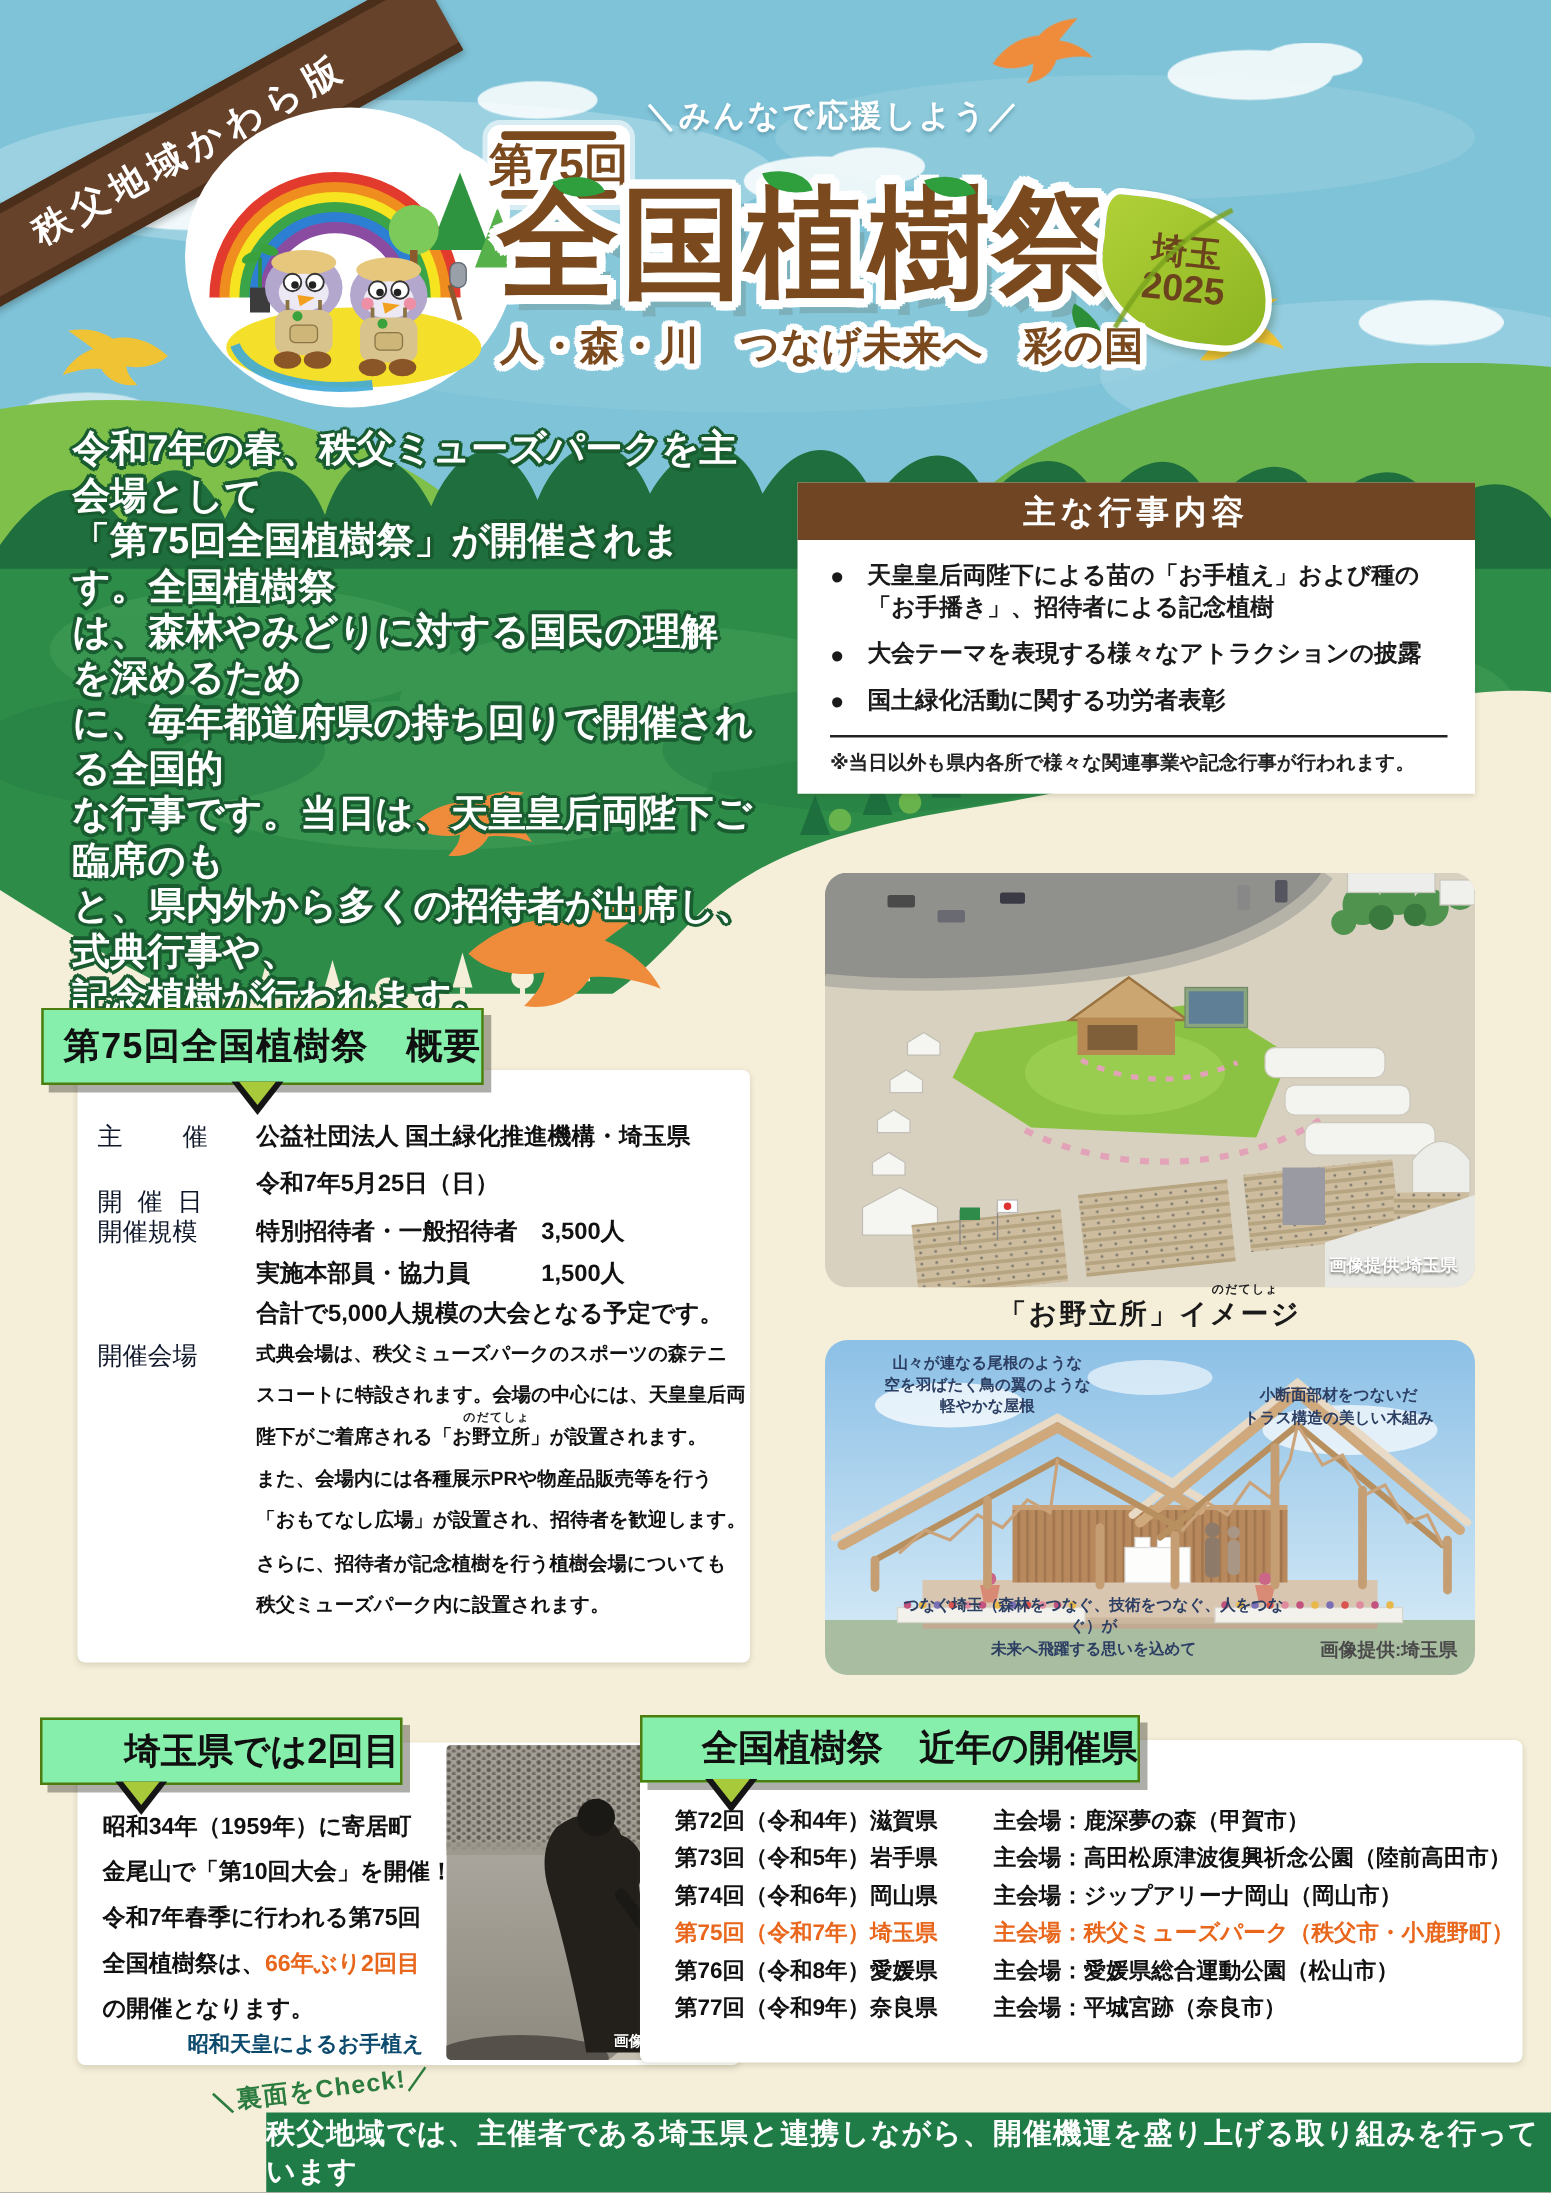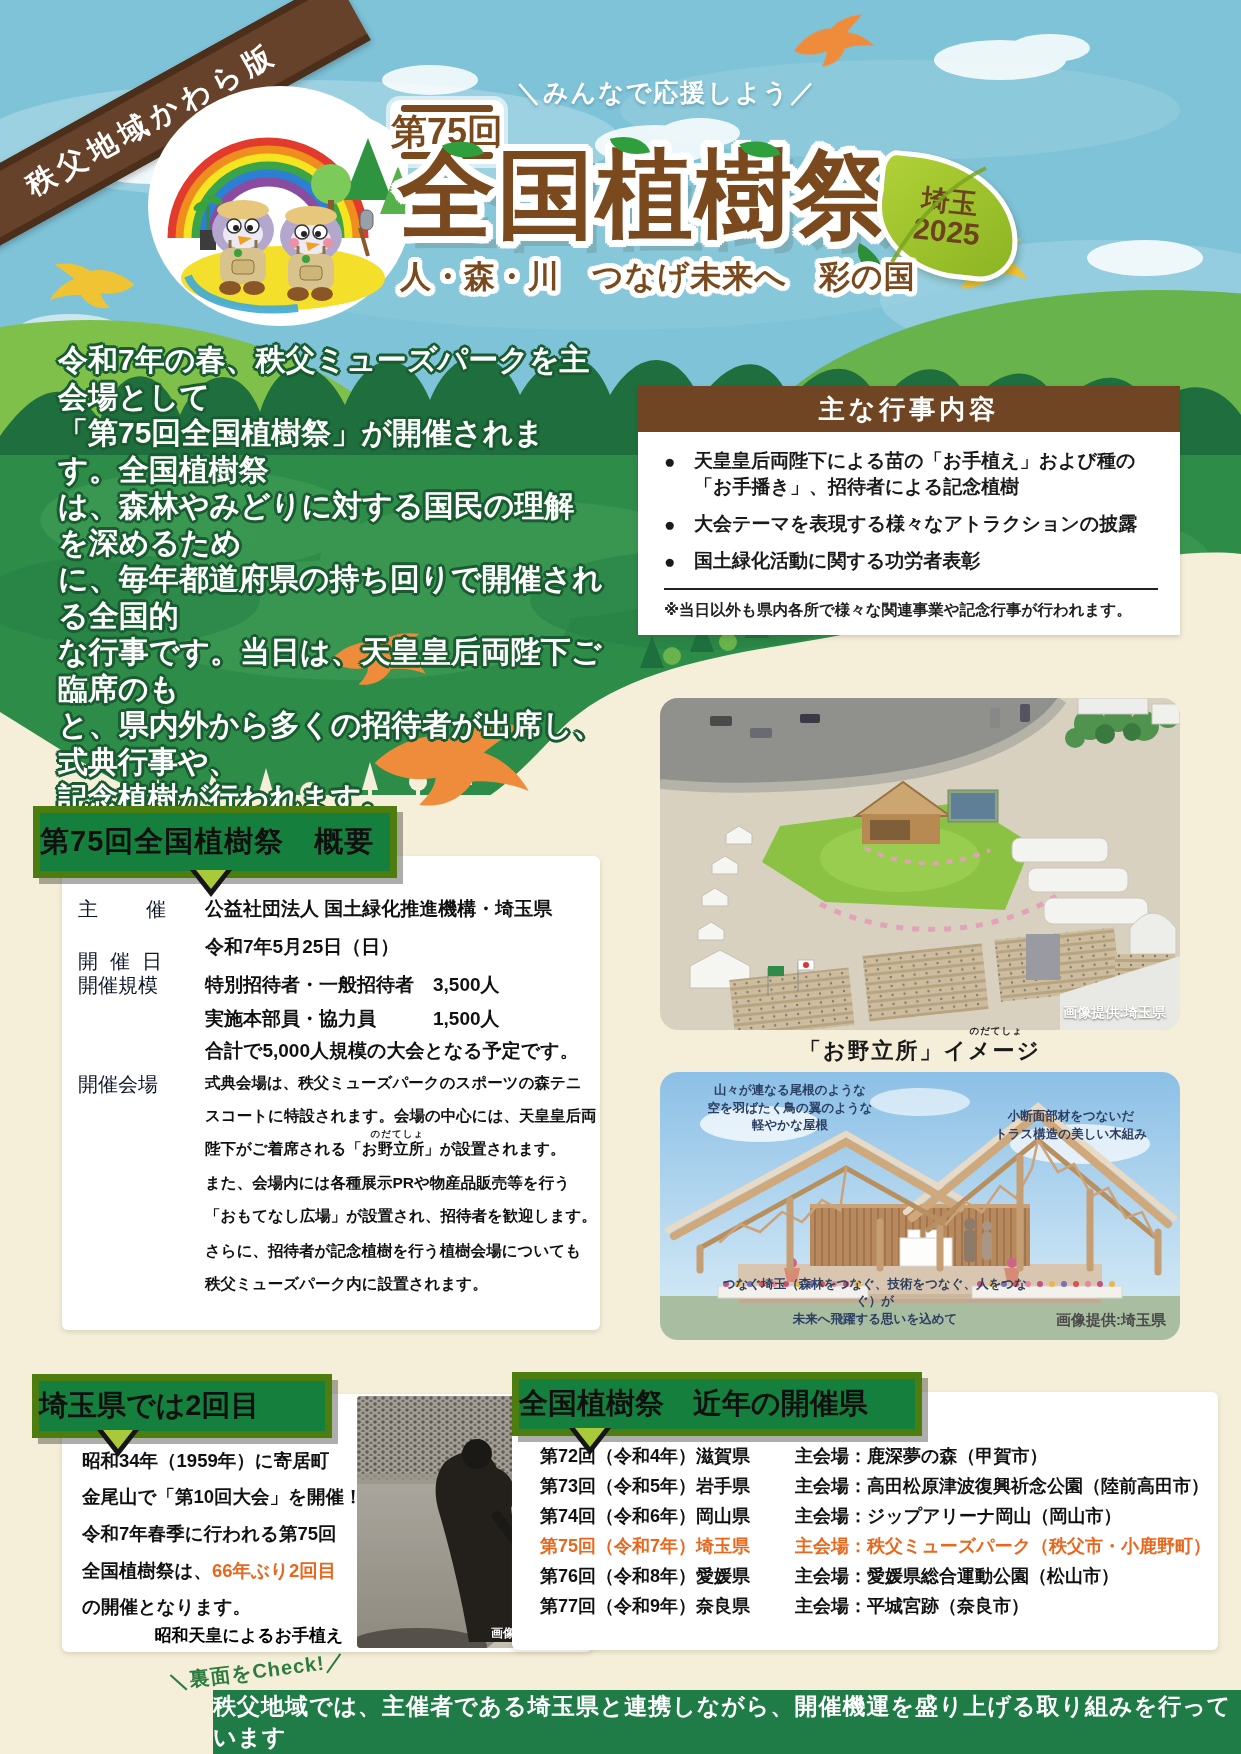--- a/index.html
+++ b/index.html
@@ -75,23 +75,23 @@
   
   .photo-frame{position:absolute;z-index:3;overflow:hidden;border-radius:18px;}
   
   .anno{position:absolute;z-index:5;color:#2c3f63;font-size:12.5px;font-weight:bold;
     line-height:1.4;text-align:center;}
   
   .rubybase{position:relative;display:inline-block;}
   .rt{position:absolute;top:-11px;left:0;width:100%;text-align:right;font-size:9.5px;
     letter-spacing:1px;font-weight:bold;color:#222;}
   
-  .tag{position:absolute;z-index:4;background:#15803d;border:7px solid #4d7c0f;
+  .tag{position:absolute;z-index:4;background:#86efac;border:2px solid #4d7c0f;
     box-shadow:6px 6px 0 rgba(50,50,40,.4);display:flex;align-items:center;
-    justify-content:flex-start;}
+    justify-content:flex-end;}
   .tag span{font-weight:bold;color:#101010;}
   .tail{position:absolute;top:100%;margin-top:-1px;width:42px;height:27px;}
   .tail .o{position:absolute;inset:0;background:#151515;clip-path:polygon(0 0,100% 0,50% 100%);}
   .tail .i{position:absolute;left:6px;top:0;width:30px;height:19px;background:#a8c93a;
     clip-path:polygon(0 0,100% 0,50% 100%);}
   
   .panel{position:absolute;z-index:3;background:#fff;border-radius:6px;
     box-shadow:0 2px 5px rgba(80,70,40,.18);}
   
   .ov-label{position:absolute;left:16px;font-size:20px;font-weight:normal;color:#0f172a;
@@ -571,21 +571,21 @@
       <circle cx="120" cy="58" r="15" fill="#1b1916"></circle>
       <path d="M140,120 L170,160" stroke="#1b1916" stroke-width="10" stroke-linecap="round"></path>
       <line x1="168" y1="150" x2="186" y2="176" stroke="#cfc9bd" stroke-width="5"></line>
       <rect x="182" y="172" width="10" height="14" fill="#d8d2c6" transform="rotate(30 187 179)"></rect>
       <path d="M158,196 C162,180 172,172 184,168" fill="none" stroke="#14120f" stroke-width="3"></path>
       <circle cx="184" cy="166" r="4" fill="#1d1b17"></circle>
         <circle cx="176" cy="172" r="4" fill="#1d1b17"></circle>
     </svg>
     <div class="credit" style="right:8px;bottom:6px;color:#fff;font-size:12px;text-shadow:0 1px 2px rgba(0,0,0,.6)">画像提供:埼玉県</div>
   </div>
-  <div class="abs b" style="left:150px;top:1624px;width:198px;z-index:4;text-align:center;font-size:17px;color:#000000">昭和天皇によるお手植え</div>
+  <div class="abs b" style="left:150px;top:1624px;width:198px;z-index:4;text-align:left;font-size:17px;color:#0c4a6e">昭和天皇によるお手植え</div>
 
   <div class="tag" style="left:512px;top:1372px;width:396px;height:50px">
     <span style="font-size:29px">全国植樹祭　近年の開催県</span>
     <div class="tail" style="left:50px">
         <div class="o"></div>
         <div class="i"></div>
       </div>
   </div>
   <div class="panel" style="left:512px;top:1392px;width:706px;height:258px">
     <div class="rh-ed" style="top:52px">第72回（令和4年）滋賀県</div>

